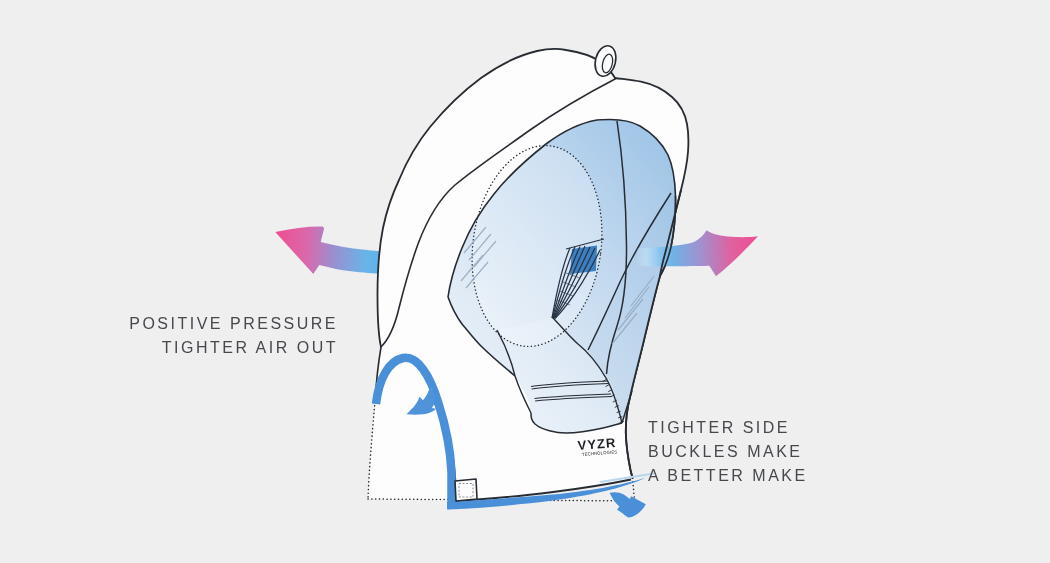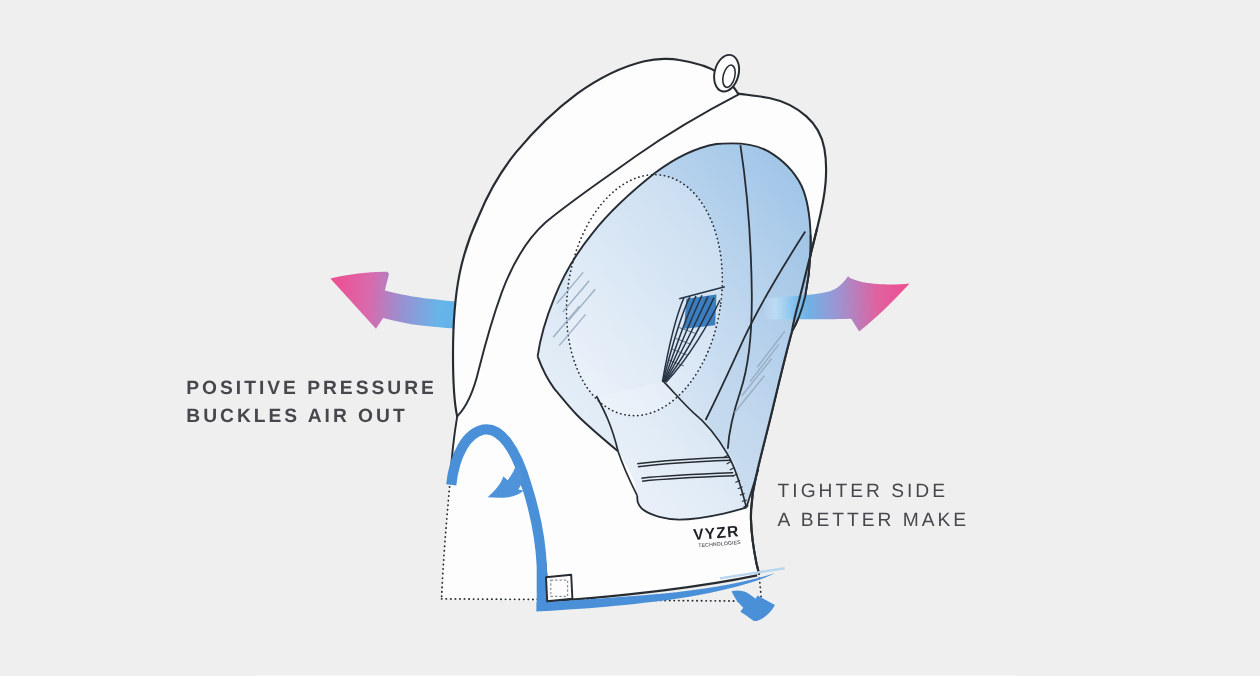--- a/index.html
+++ b/index.html
@@ -1,22 +1,22 @@
 <!DOCTYPE html>
 <html><head>
 <meta charset="utf-8">
 <style>
   html,body{margin:0;padding:0;}
   body{width:1050px;height:563px;overflow:hidden;font-family:"Liberation Sans",sans-serif;-webkit-font-smoothing:antialiased;}
   .stage{position:relative;width:1050px;height:563px;background:#efefef;}
   .illustration{position:absolute;left:0;top:0;}
   .caption{position:absolute;color:#46484d;font-size:16px;line-height:24px;letter-spacing:2.5px;font-weight:400;}
   .caption div{white-space:nowrap;}
-  .caption-left{top:312px;right:686px;font-weight:bold;}
-  .caption-right{top:398px;left:648px;text-align:left;}
+  .caption-left{top:312px;right:712px;text-align:right;}
+  .caption-right{top:416px;left:648px;text-align:left;}
 </style>
 </head>
 <body>
 
 <div class="stage">
   <svg class="illustration" width="1050" height="563" viewBox="0 0 1050 563" xmlns="http://www.w3.org/2000/svg">
     <defs>
       <linearGradient id="gradArrowL" x1="276" y1="252" x2="381" y2="260" gradientUnits="userSpaceOnUse">
         <stop offset="0" stop-color="#ee4f92"></stop>
         <stop offset="0.3" stop-color="#d86aac"></stop>
@@ -325,19 +325,20 @@
     </g>
 
     <g transform="rotate(-4.7 579 449)">
       <text x="578" y="450" font-family="Liberation Sans, sans-serif" font-size="13" font-weight="bold" letter-spacing="1" fill="#1e2125">VYZR</text>
       <text x="581.5" y="456.3" font-family="Liberation Sans, sans-serif" font-size="4.3" letter-spacing="0.1" fill="#1e2125">TECHNOLOGIES</text>
     </g>
   </svg>
 
   <div class="caption caption-left">
     <div>POSITIVE PRESSURE</div>
-    <div>BUCKLES AIR OUT</div>
+    <div>TIGHTER AIR OUT</div>
   </div>
   <div class="caption caption-right">
     <div>TIGHTER SIDE</div>
+    <div>BUCKLES MAKE</div>
     <div>A BETTER MAKE</div>
   </div>
 </div>
 
 </body></html>

